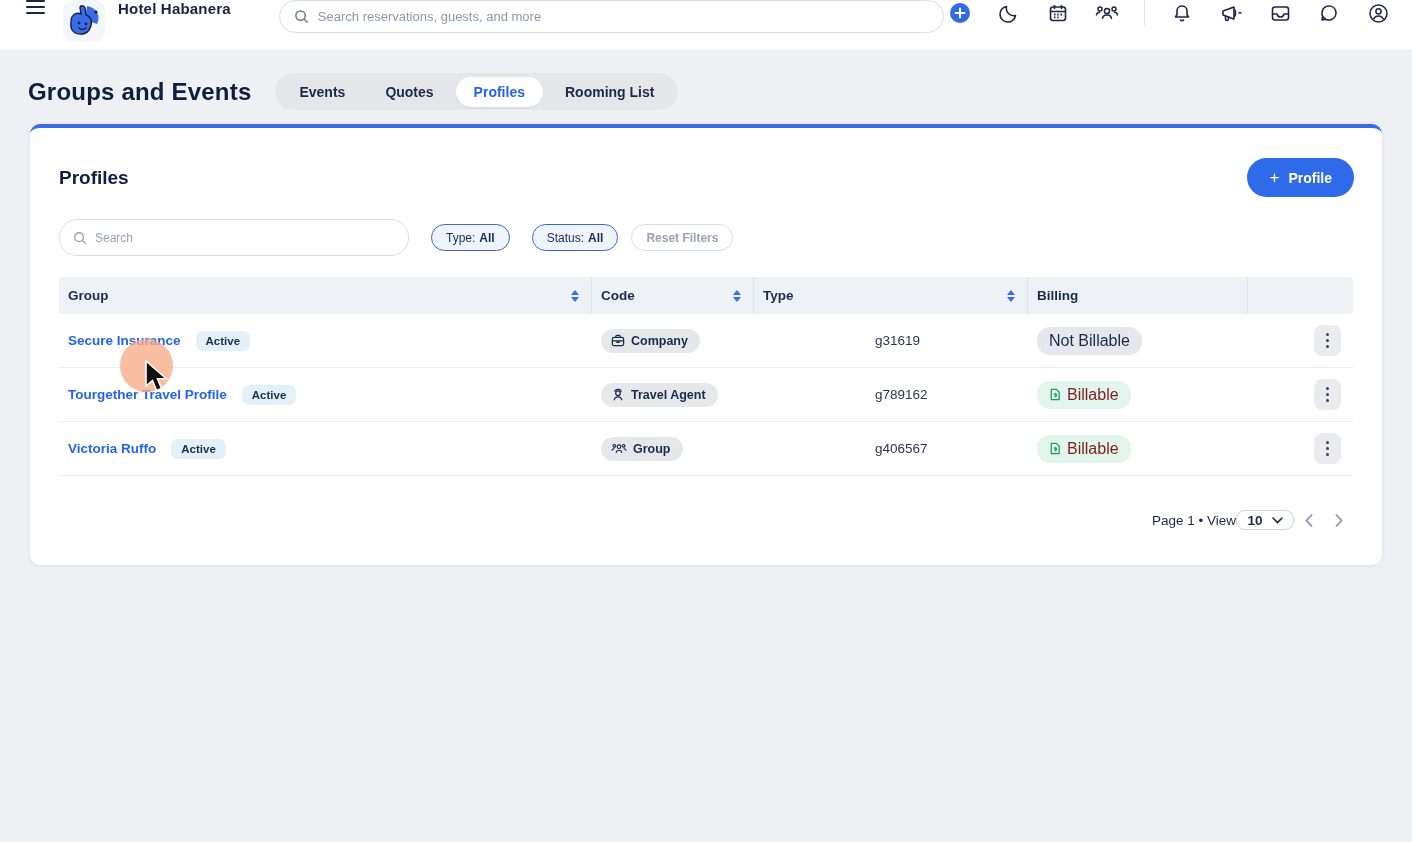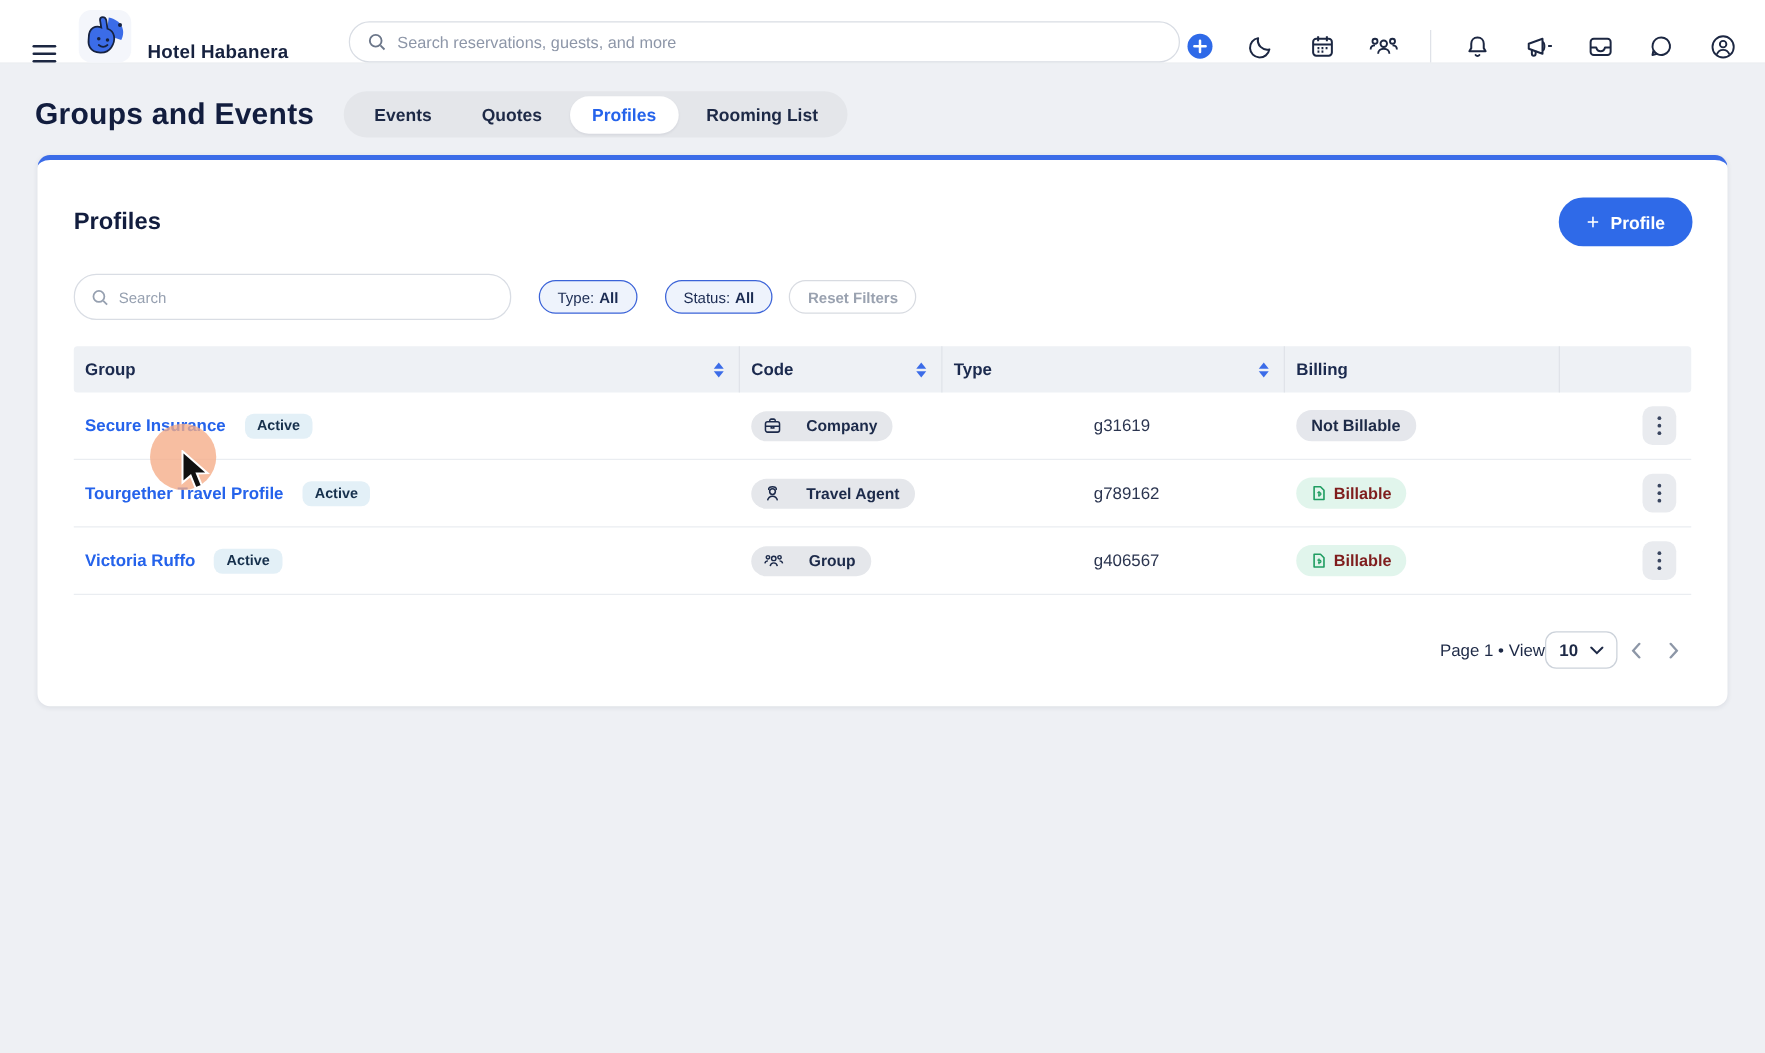--- a/index.html
+++ b/index.html
@@ -6,21 +6,21 @@
   html,body { width:1412px; height:842px; }
   body {
     font-family:"Liberation Sans", sans-serif;
     background:#eef0f4;
     color:#16223f;
     overflow:hidden;
     position:relative;
   }
   
   .topbar {
-    height:51px; background:#ffffff; display:flex; align-items:flex-end;
+    height:51px; background:#ffffff; display:flex; align-items:flex-start;
     padding:0 22px 0 26px; border-bottom:1px solid #e8eaee;
   }
   .hamburger { width:19px; height:14px; display:flex; flex-direction:column; justify-content:space-between; cursor:pointer; }
   .hamburger span { height:2.2px; background:#1c2742; border-radius:2px; }
   .logo {
     width:42px; height:42px; border-radius:10px; margin-left:18px;
     background:#f4f6fb; display:flex; align-items:center; justify-content:center;
     overflow:hidden;
   }
   .brand { font-size:15px; font-weight:700; color:#17223f; margin-left:13px; letter-spacing:.2px; }
@@ -98,41 +98,41 @@
   .c-code  { width:162px; }
   .c-bill  { width:220px; }
   .c-act   { width:105px; justify-content:flex-end; padding-right:12px; }
   .glink { color:#2563eb; font-size:13.5px; font-weight:700; cursor:pointer; text-decoration:none; }
   .badge-active {
     margin-left:15px; background:#e3f0f7; color:#16304c; font-size:11.5px; font-weight:600;
     padding:4px 10px; border-radius:7px;
   }
   .type-chip {
     background:#e5e7eb; border-radius:14px; padding:5px 12px 5px 10px; display:flex;
-    align-items:center; gap:20px; font-size:12.5px; font-weight:600; color:#1c2a4a;
+    align-items:center; gap:6px; font-size:12.5px; font-weight:600; color:#1c2a4a;
   }
   .code-text { font-size:13.5px; color:#2b3550; }
   .bill-badge {
-    font-size:13px; font-weight:700; padding:5px 12px; border-radius:13px;
+    font-size:16px; font-weight:400; padding:5px 12px; border-radius:13px;
     display:flex; align-items:center; gap:6px;
   }
   .bill-badge.no  { background:#e5e7ec; color:#1d2a47; }
   .bill-badge.yes { background:#e1f5ec; color:#7f1d1d; }
   .kebab {
     width:27px; height:31px; background:#e9ebef; border:none; border-radius:8px; cursor:pointer;
     display:flex; align-items:center; justify-content:center; gap:0; flex-direction:column;
   }
   .kebab span { width:3px; height:3px; border-radius:50%; background:#39455f; margin:1.4px 0; }
   
   .pager {
     position:absolute; right:28px; bottom:30px; display:flex; align-items:center; 
   }
   .pager-label { font-size:13.5px; color:#1d2946; }
   .page-size {
-    width:58px; height:30px; border:1px solid #ccd2da; border-radius:9px; background:#fff;
+    width:58px; height:20px; border:1px solid #ccd2da; border-radius:9px; background:#fff;
     display:flex; align-items:center; justify-content:center; gap:9px; cursor:pointer;
     font-size:13.5px; color:#1d2946; font-weight:600;
   }
   .pg-chev {
     width:30px; height:30px; border:none; background:transparent; color:#8d97a7;
     font-size:17px; cursor:pointer; display:flex; align-items:center; justify-content:center;
   }
   
   .click-halo {
     position:absolute; left:120px; top:339px; width:53px; height:53px; border-radius:50%;

